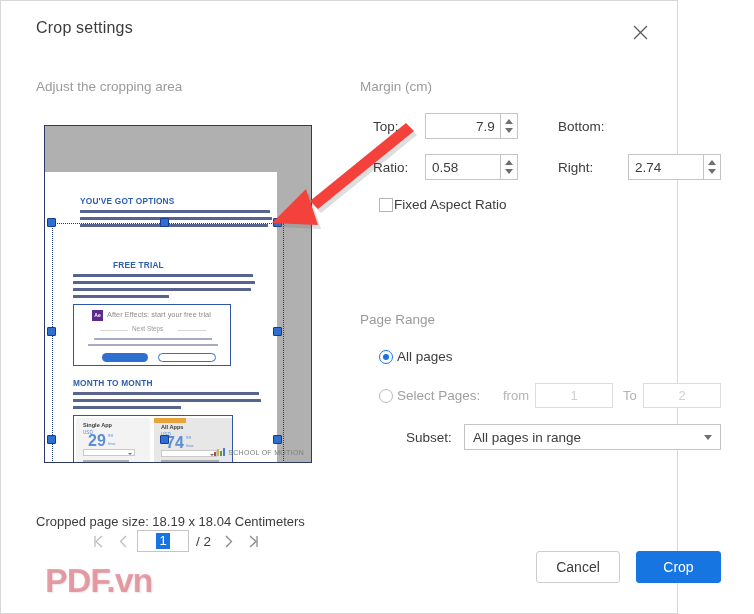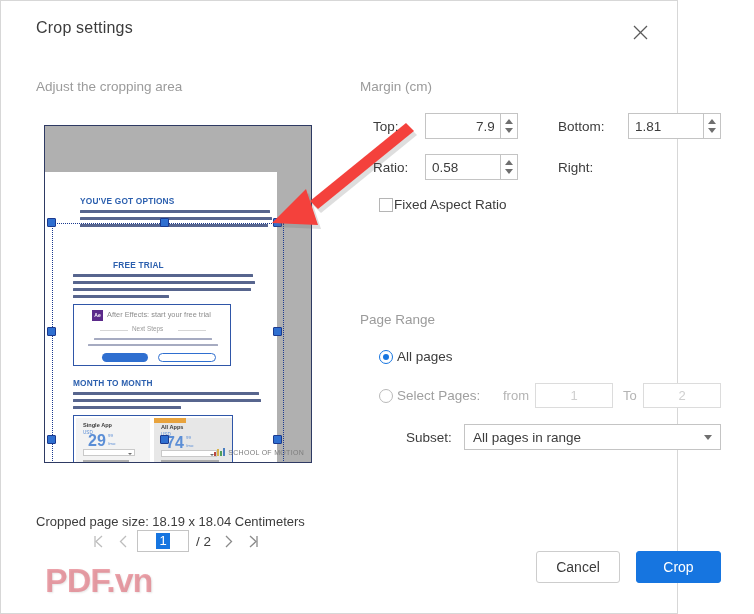--- a/index.html
+++ b/index.html
@@ -432,38 +432,38 @@
   <div class="fld-label" style="left:372px; top:118px;">Top:</div>
   <div class="num-box" style="left:424px; top:112px;padding-left:44px;">
     <input readonly="" value="7.97" style="">
     <div class="spin">
         <span class="up"></span>
         <span class="dn"></span>
       </div>
   </div>
 
   <div class="fld-label" style="left:557px; top:118px;">Bottom:</div>
-  <div class="num-box" style="left:627px; top:112px;">
-    <input readonly="" value="1.81" style="">
-    <div class="spin">
-        <span class="up"></span>
-        <span class="dn"></span>
-      </div>
-  </div>
 
   <div class="fld-label" style="left:372px; top:159px;">Ratio:</div>
   <div class="num-box" style="left:424px; top:153px;">
     <input readonly="" value="0.58" style="">
     <div class="spin">
         <span class="up"></span>
         <span class="dn"></span>
       </div>
   </div>
 
   <div class="fld-label" style="left:557px; top:159px;">Right:</div>
+  <div class="num-box" style="left:627px; top:153px;">
+    <input readonly="" value="2.74" style="">
+    <div class="spin">
+        <span class="up"></span>
+        <span class="dn"></span>
+      </div>
+  </div>
 
   <div class="chk-row">
     <div class="chk"></div>
     <div class="chk-lbl">Fixed Aspect Ratio</div>
   </div>
 
   <div class="radio-row" style="left:378px; top:348px;">
     <div class="radio on"></div>
     <div class="radio-lbl">All pages</div>
   </div>

